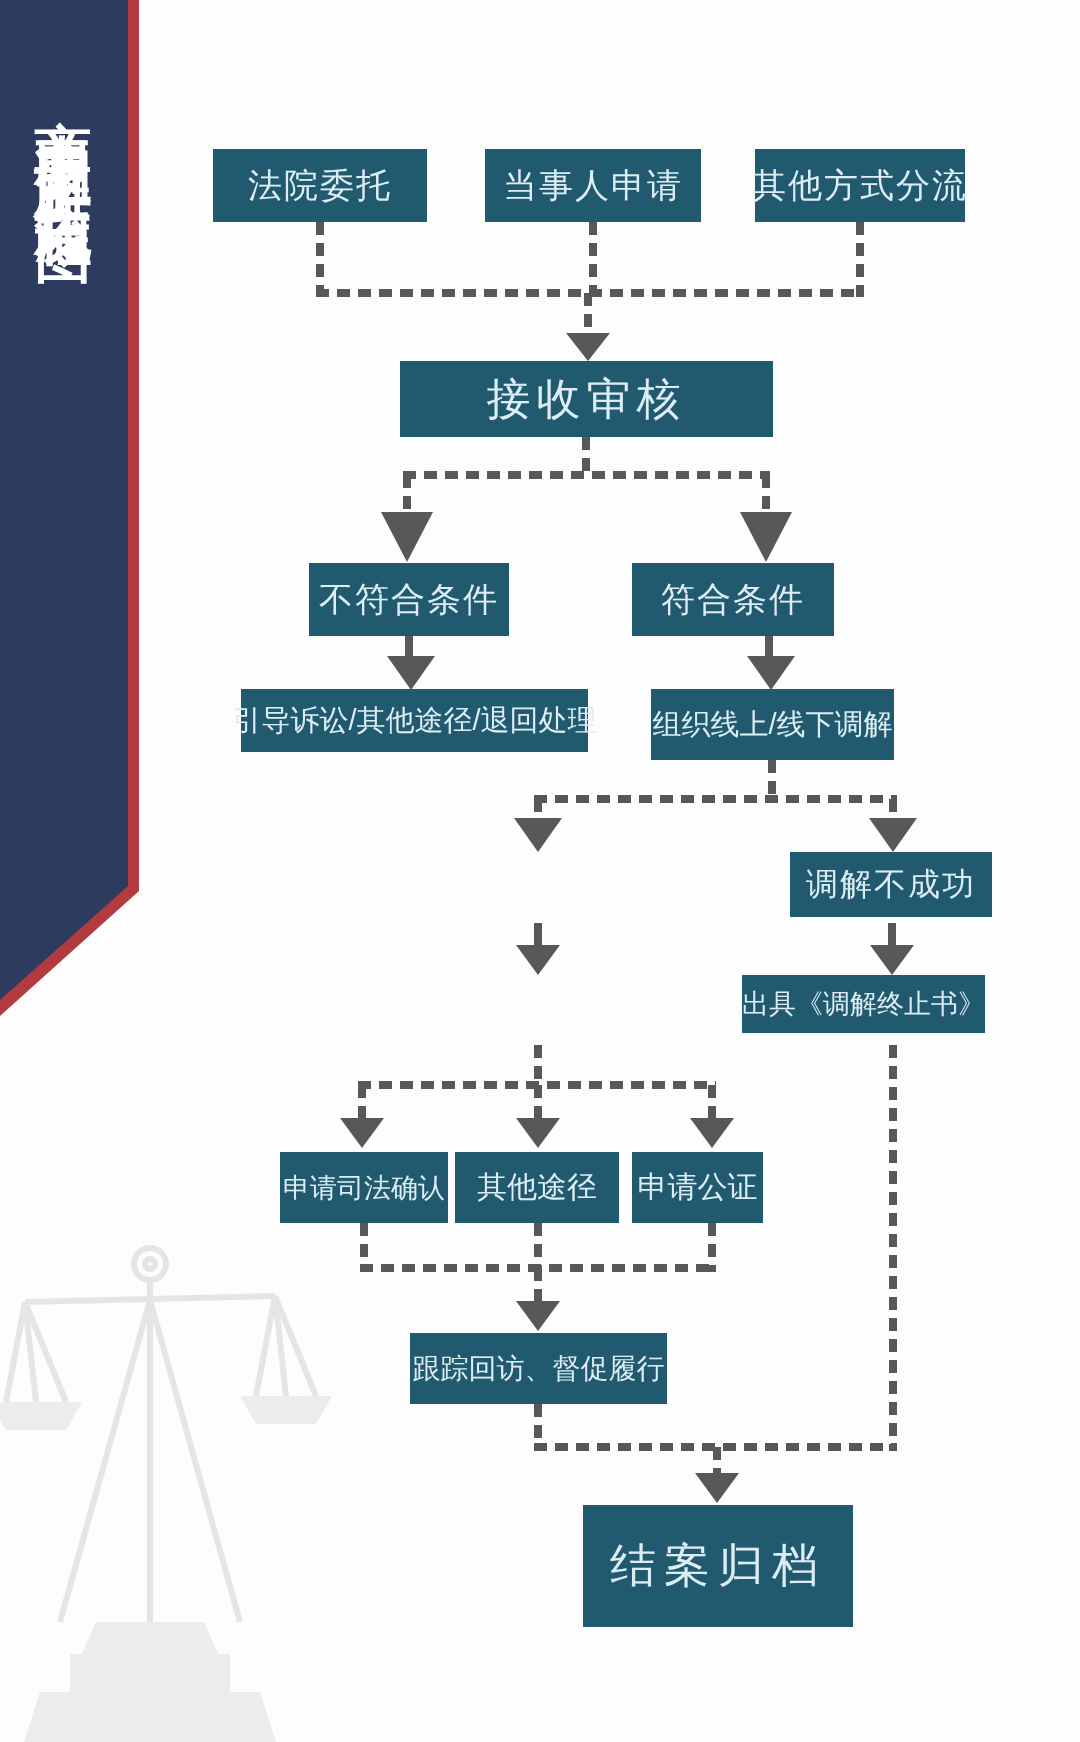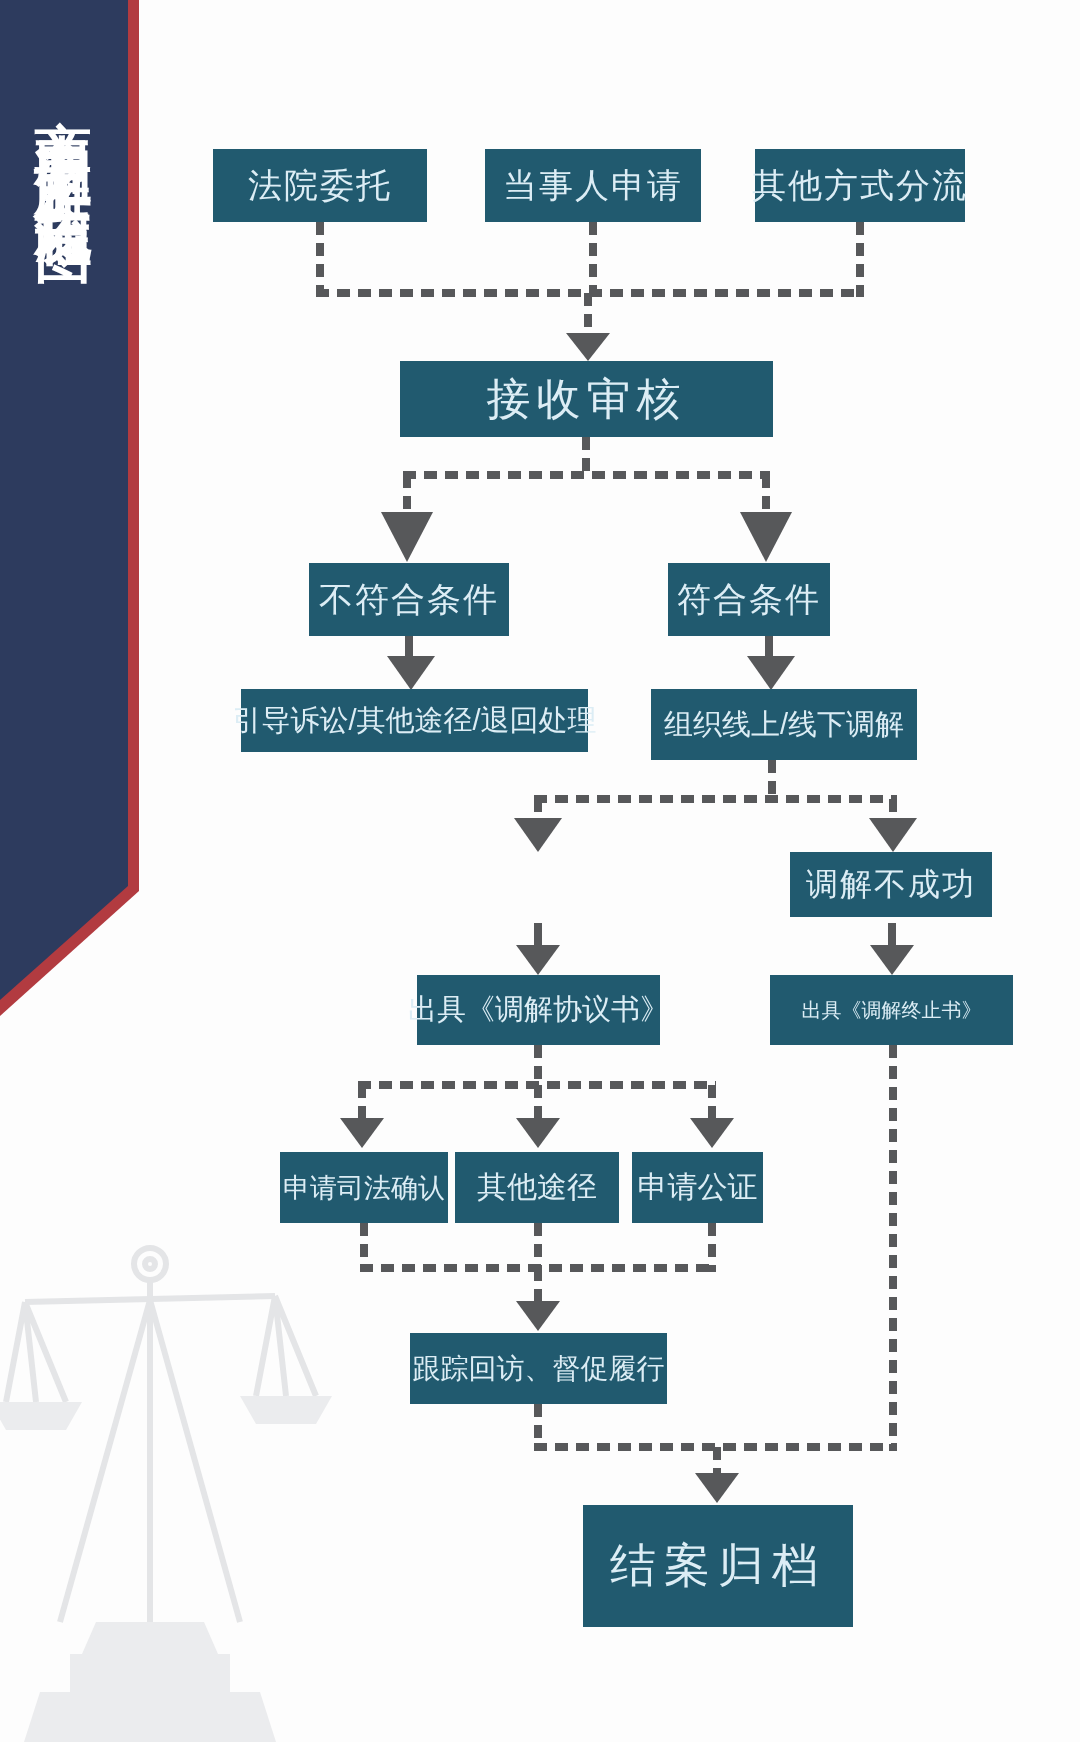--- a/index.html
+++ b/index.html
@@ -123,29 +123,28 @@
   <div class="dv" style="left:713px;top:1447px;height:30px"></div>
   <div class="tri" style="left:695px;top:1473px"></div>
 
   <div class="node" style="left:213px;top:149px;width:214px;height:73px">法院委托</div>
   <div class="node" style="left:485px;top:149px;width:216px;height:73px">当事人申请</div>
   <div class="node" style="left:755px;top:149px;width:210px;height:73px">其他方式分流</div>
 
   <div class="node" style="left:400px;top:361px;width:373px;height:76px;font-size:44px;letter-spacing:6px">接收审核</div>
 
   <div class="node" style="left:309px;top:563px;width:200px;height:73px">不符合条件</div>
-  <div class="node" style="left:668px;top:563px;width:162px;height:73px">符合条件</div>
+  <div class="node" style="left:632px;top:563px;width:202px;height:73px">符合条件</div>
 
   <div class="node" style="left:241px;top:689px;width:347px;height:63px;font-size:29px;letter-spacing:0">引导诉讼/其他途径/退回处理</div>
-  <div class="node" style="left:651px;top:689px;width:266px;height:71px;font-size:29px;letter-spacing:0">组织线上/线下调解</div>
+  <div class="node" style="left:651px;top:689px;width:243px;height:71px;font-size:29px;letter-spacing:0">组织线上/线下调解</div>
 
   <div class="node" style="left:790px;top:852px;width:202px;height:65px;font-size:32px">调解不成功</div>
 
-  <div class="node" style="left:417px;top:975px;width:243px;height:70px;font-size:29px;letter-spacing:0">出具《调解协议书》</div>
-  <div class="node" style="left:770px;top:975px;width:243px;height:70px;font-size:20px;letter-spacing:0">出具《调解终止书》</div>
+  <div class="node" style="left:742px;top:975px;width:243px;height:58px;font-size:27px;letter-spacing:0">出具《调解终止书》</div>
 
   <div class="node" style="left:280px;top:1152px;width:168px;height:71px;font-size:27px;letter-spacing:0">申请司法确认</div>
   <div class="node" style="left:455px;top:1152px;width:164px;height:71px;font-size:30px;letter-spacing:0">其他途径</div>
   <div class="node" style="left:632px;top:1152px;width:131px;height:71px;font-size:30px;letter-spacing:0">申请公证</div>
 
   <div class="node" style="left:410px;top:1333px;width:257px;height:71px;font-size:28px;letter-spacing:0">跟踪回访、督促履行</div>
 
   <div class="node" style="left:583px;top:1505px;width:270px;height:122px;font-size:46px;letter-spacing:8px">结案归档</div>
 
 </div>

